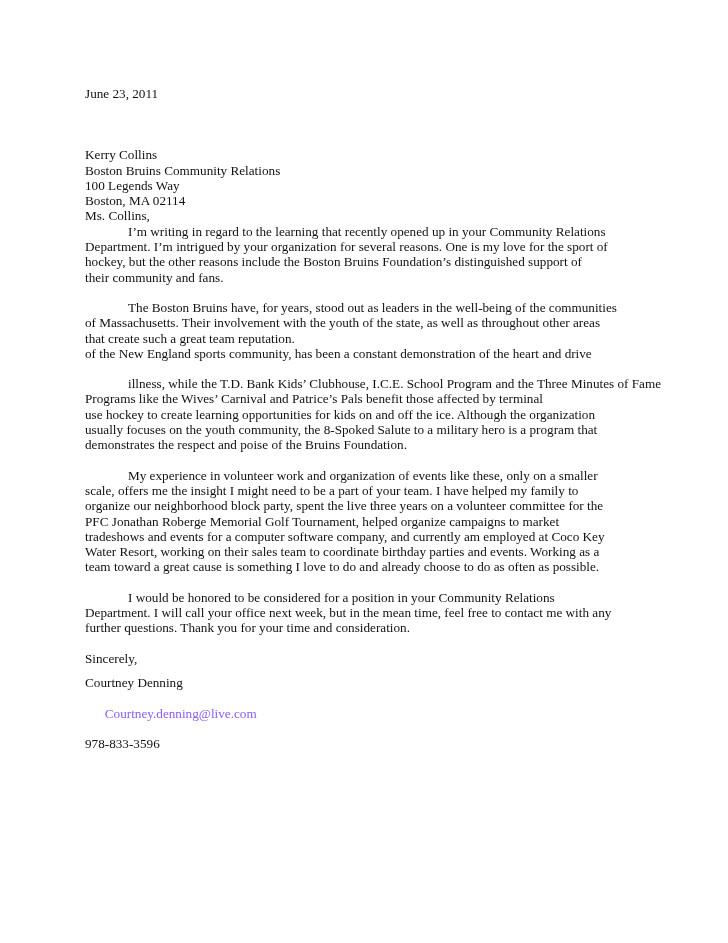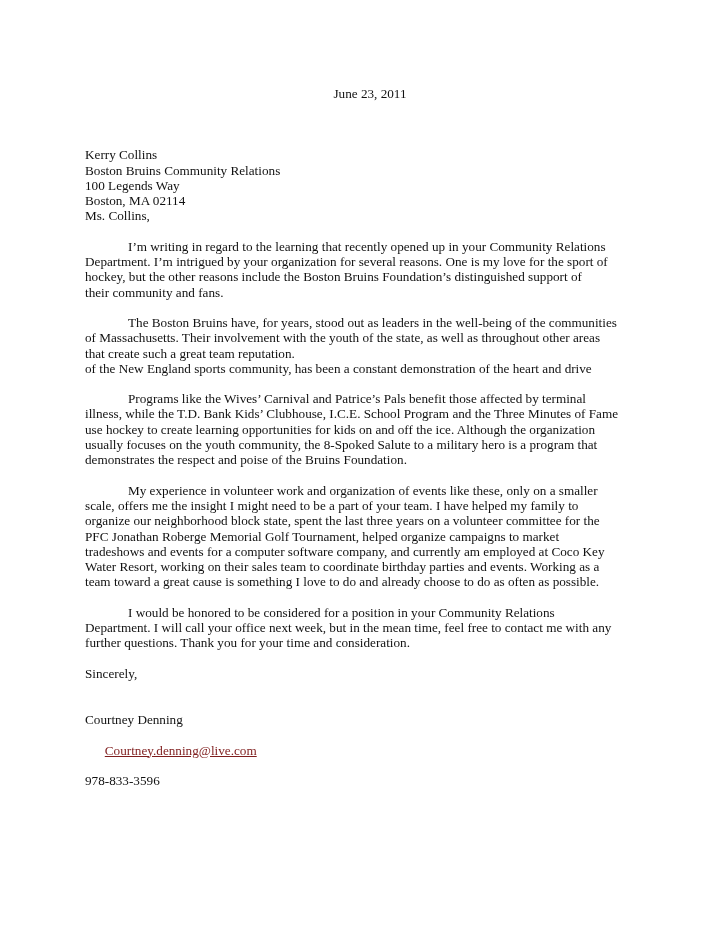--- a/index.html
+++ b/index.html
@@ -18,35 +18,34 @@
       left: 85px;
       top: 86px;
       width: 570px;
       font-family: "Liberation Serif", "DejaVu Serif", serif;
       font-size: 13.2px;
       line-height: 15.3px;
       color: #111111;
     }
     .line { white-space: pre; }
     .block { margin: 0; }
-    .date { margin-bottom: 46px; text-align: center; }
+    .date { margin-bottom: 46px; }
     .address { }
-    .salutation { margin-bottom: 15px; }
+    .salutation { }
     .para {
       margin-bottom: 15px;
       text-indent: 43px;
     }
     .para .line:not(:first-child) { text-indent: 0; }
     .para .line { display: block; }
     .para .line:first-child { padding-left: 43px; }
     .para { text-indent: 0; }
-    .closing { margin-bottom: 31px; }
+    .closing { margin-bottom: 9px; }
     a.email {
-      color: #7f1d1d;
-      text-decoration: underline;
+      color: #8b5cf6;
     }
   </style>
 </head>
 <body>
 
 <div class="page">
 
   <div class="block date">June 23, 2011</div>
 
   <div class="block address">
@@ -66,31 +65,31 @@
   </div>
 
   <div class="block para">
     <span class="line">The Boston Bruins have, for years, stood out as leaders in the well-being of the communities</span>
     <span class="line">of Massachusetts. Their involvement with the youth of the state, as well as throughout other areas</span>
     <span class="line">that create such a great team reputation.</span>
     <span class="line">of the New England sports community, has been a constant demonstration of the heart and drive</span>
   </div>
 
   <div class="block para">
+    <span class="line">illness, while the T.D. Bank Kids’ Clubhouse, I.C.E. School Program and the Three Minutes of Fame</span>
     <span class="line">Programs like the Wives’ Carnival and Patrice’s Pals benefit those affected by terminal</span>
-    <span class="line">illness, while the T.D. Bank Kids’ Clubhouse, I.C.E. School Program and the Three Minutes of Fame</span>
     <span class="line">use hockey to create learning opportunities for kids on and off the ice. Although the organization</span>
     <span class="line">usually focuses on the youth community, the 8-Spoked Salute to a military hero is a program that</span>
     <span class="line">demonstrates the respect and poise of the Bruins Foundation.</span>
   </div>
 
   <div class="block para">
     <span class="line">My experience in volunteer work and organization of events like these, only on a smaller</span>
     <span class="line">scale, offers me the insight I might need to be a part of your team. I have helped my family to</span>
-    <span class="line">organize our neighborhood block state, spent the last three years on a volunteer committee for the</span>
+    <span class="line">organize our neighborhood block party, spent the live three years on a volunteer committee for the</span>
     <span class="line">PFC Jonathan Roberge Memorial Golf Tournament, helped organize campaigns to market</span>
     <span class="line">tradeshows and events for a computer software company, and currently am employed at Coco Key</span>
     <span class="line">Water Resort, working on their sales team to coordinate birthday parties and events. Working as a</span>
     <span class="line">team toward a great cause is something I love to do and already choose to do as often as possible.</span>
   </div>
 
   <div class="block para">
     <span class="line">I would be honored to be considered for a position in your Community Relations</span>
     <span class="line">Department. I will call your office next week, but in the mean time, feel free to contact me with any</span>
     <span class="line">further questions. Thank you for your time and consideration.</span>

